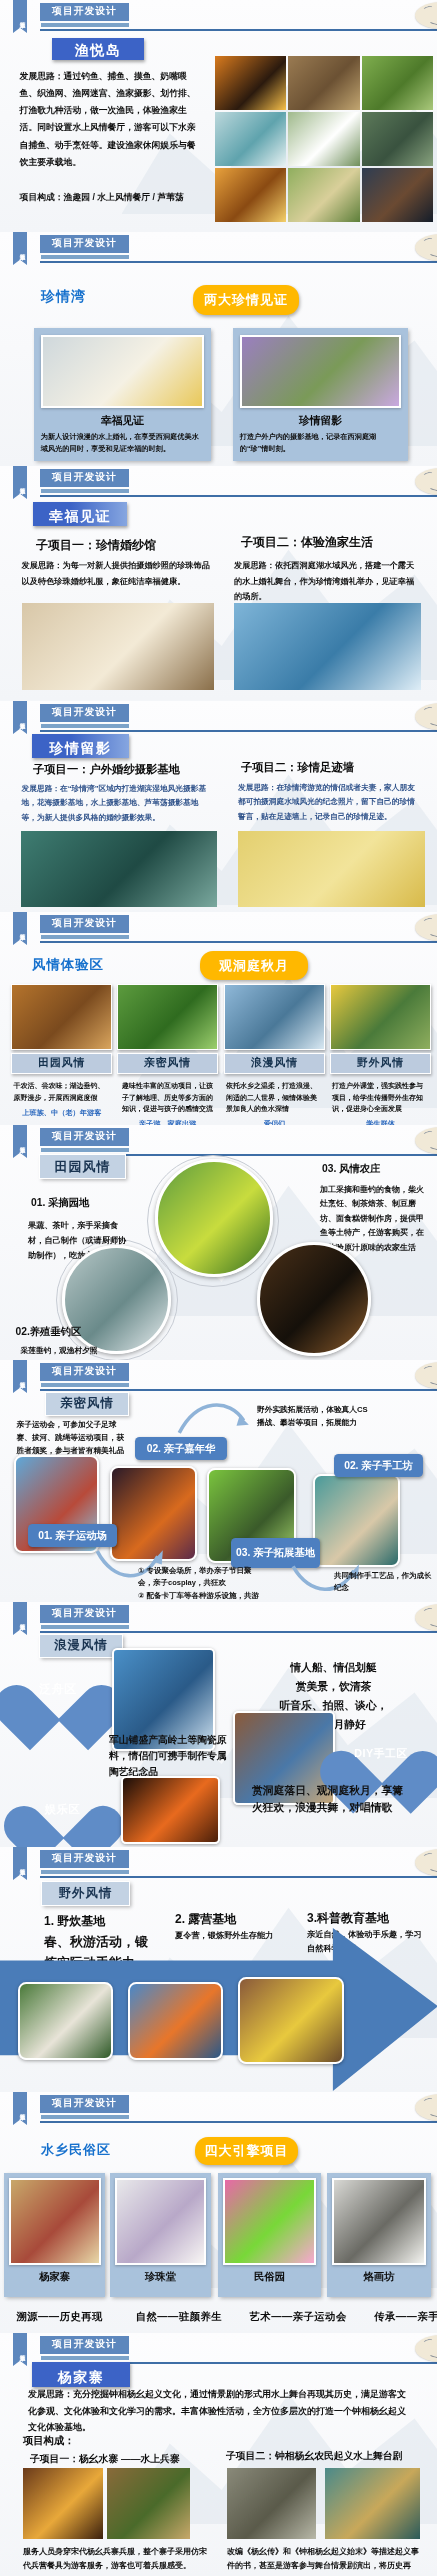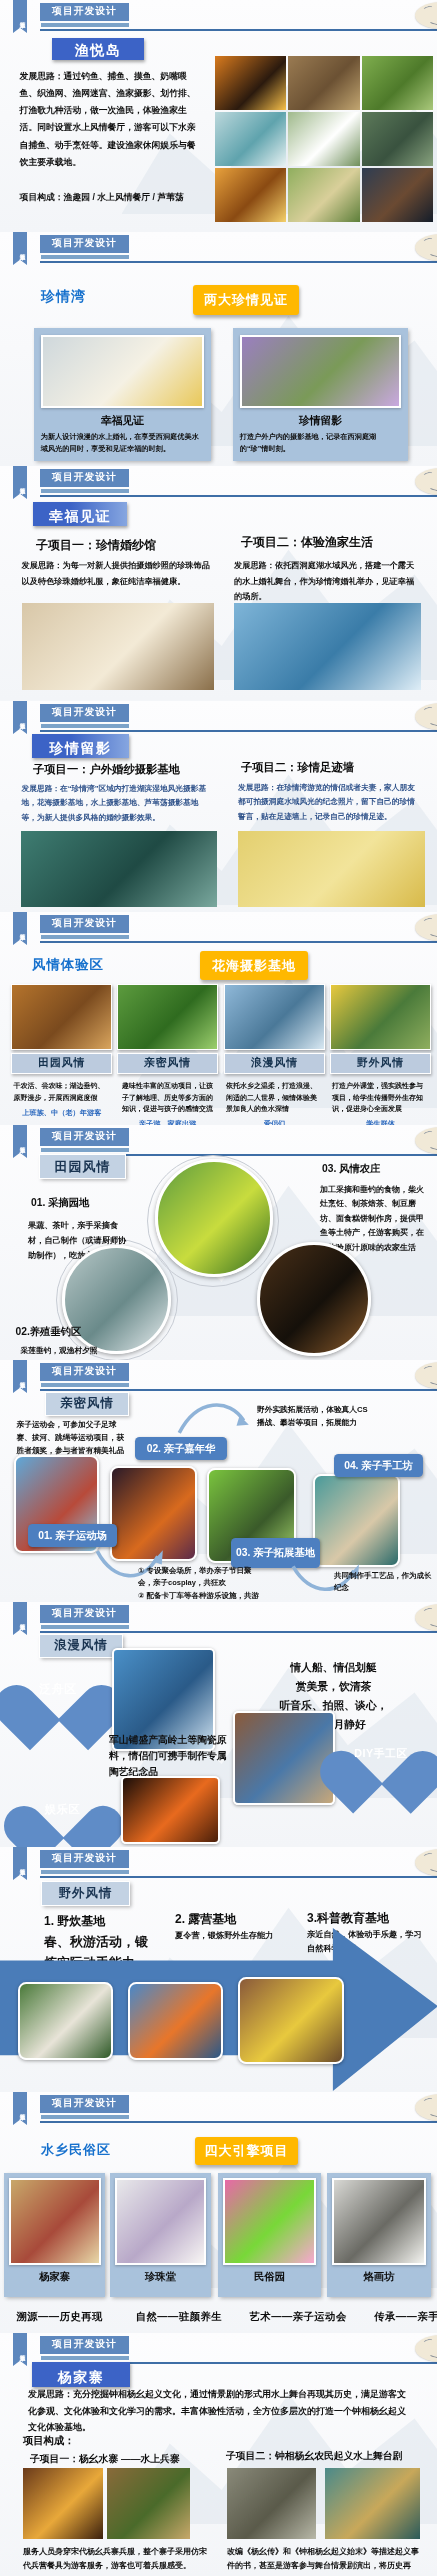--- a/index.html
+++ b/index.html
@@ -31,21 +31,21 @@
   .swoosh{position:absolute;right:4.1px;top:24px;width:24px;height:8.2px;border:1.5px solid #4a7cb8;
     border-color:transparent transparent #4a7cb8 #4a7cb8;border-radius:50%;transform:rotate(-12deg);}
   
   .title-a{position:absolute;background:#3c63c6;color:#fff;font-weight:700;
     display:flex;align-items:flex-end;justify-content:center;box-shadow:1px 1.5px 3.1px rgba(0,0,0,.35);letter-spacing:1.5px;}
   .grad{background:linear-gradient(90deg,#3c63c6 40%,#86a6e0 100%);}
   .title-b{position:absolute;background:#c3d2e3;color:#1b3552;font-weight:700;letter-spacing:1px;
     display:flex;align-items:center;justify-content:center;border:1.5px solid #fff;box-shadow:1.5px 2.1px 3.6px rgba(0,0,0,.28);}
   .title-c{position:absolute;color:#1771cd;font-weight:700;letter-spacing:1px;}
   .badge{position:absolute;background:#ffb800;color:#fff;font-weight:700;font-size:13px;letter-spacing:1px;
-    display:flex;align-items:center;justify-content:center;border-radius:3px;box-shadow:1px 2.1px 3.6px rgba(0,0,0,.3);}
+    display:flex;align-items:center;justify-content:center;border-radius:13px;box-shadow:1px 2.1px 3.6px rgba(0,0,0,.3);}
   
   .ph{position:absolute;}
   .frame{border:2.1px solid #fff;box-shadow:0 1px 3.6px rgba(0,0,0,.35);box-sizing:border-box;}
   .rphoto{border-radius:8.2px;}
   .circ{position:absolute;border-radius:50%;border:3.1px solid #fff;box-shadow:0 1.5px 4.6px rgba(0,0,0,.35);box-sizing:border-box;}
   .ring{position:absolute;border-radius:50%;border:1px solid #c7ccd4;}
   
   .para{position:absolute;color:#111;}
   .lbl{font-weight:800;}
   .blue{color:#2f6bbf;}
@@ -233,21 +233,21 @@
     <div class="logo">
         <i class="d1"></i>
         <i class="d2"></i>
         <i class="txt"></i>
         <i class="seal"></i>
       </div>
     <div class="swoosh"></div>
 
     <div class="title-c" style="left:32px;top:44px;font-size:13.4px"><span>风情体验区</span></div>
     <div class="badge" style="left:200px;top:39px;width:108px;height:29px">
-        <span>花海摄影基地</span>
+        <span>观洞庭秋月</span>
       </div>
 
     <div class="col5" style="left:11.3px">
       <div class="c5ph" style="background:linear-gradient(135deg,#b5742c,#7a4a1e 55%,#d9a55e)"></div>
       <div class="c5hd">
           <span>田园风情</span>
         </div>
       <div class="c5desc">干农活、尝农味；湖边垂钓、原野漫步，开展西洞庭度假</div>
       <div class="aud">上班族、中（老）年游客</div>
     </div>
@@ -355,21 +355,21 @@
     <div class="station" style="left:28px;top:164px;width:89px;height:23px">
         <span>01. 亲子运动场</span>
       </div>
     <div class="station" style="left:135px;top:77px;width:92px;height:23px">
         <span>02. 亲子嘉年华</span>
       </div>
     <div class="station" style="left:231px;top:178px;width:89px;height:30px">
         <span>03. 亲子拓展基地</span>
       </div>
     <div class="station" style="left:334px;top:94px;width:89px;height:23px">
-        <span>04. 亲子手工坊</span>
+        <span>02. 亲子手工坊</span>
       </div>
 
     <svg class="arc" style="left:93px;top:184px" width="72" height="41" viewBox="0 0 140 80">
       <path d="M8,14 C40,76 100,76 126,24" stroke="#8fb3d8" stroke-width="7" fill="none"></path>
       <polygon points="116,34 136,12 134,40" fill="#8fb3d8"></polygon>
     </svg>
     <svg class="arc" style="left:289px;top:200px" width="72" height="39" viewBox="0 0 140 75">
       <path d="M8,12 C40,70 100,70 126,20" stroke="#8fb3d8" stroke-width="7" fill="none"></path>
       <polygon points="116,30 136,8 134,36" fill="#8fb3d8"></polygon>
     </svg>
@@ -415,20 +415,21 @@
     <p class="para" style="left:109px;top:130px;width:118px;font-size:9.8px;line-height:1.65;margin:0;font-weight:700">军山铺盛产高岭土等陶瓷原料，情侣们可携手制作专属陶艺纪念品</p>
     <div class="ph frame" style="left:233px;top:109px;width:102px;height:94px;border-radius:5.2px;background:linear-gradient(135deg,#8a5a3a,#4a78a8 55%,#c8a87a)"></div>
     <div class="heart" style="left:341px;top:123px;width:80px;height:72px">
         <span style="font-size:10.8px">DIY手工区</span>
       </div>
 
     <div class="heart" style="left:24px;top:179px;width:77px;height:69px">
         <span style="font-size:11.3px">娱乐区</span>
       </div>
     <div class="ph frame" style="left:121px;top:174px;width:99px;height:68px;border-radius:5.2px;background:linear-gradient(135deg,#1a0d08,#e86a1e 55%,#4a1f0a)"></div>
+    <p class="para" style="left:252px;top:180px;width:155px;font-size:10.8px;line-height:1.6;margin:0;font-weight:700">赏洞庭落日、观洞庭秋月，享篝火狂欢，浪漫共舞，对唱情歌</p>
   </section>
 
   <section class="slide" style="top:1847px;height:245px">
     <div class="mtn" style="top:36px"></div>
     <div class="tab">
         <span>第三章</span>
       </div>
     <div class="hd-box">
         <span>项目开发设计</span>
       </div>

